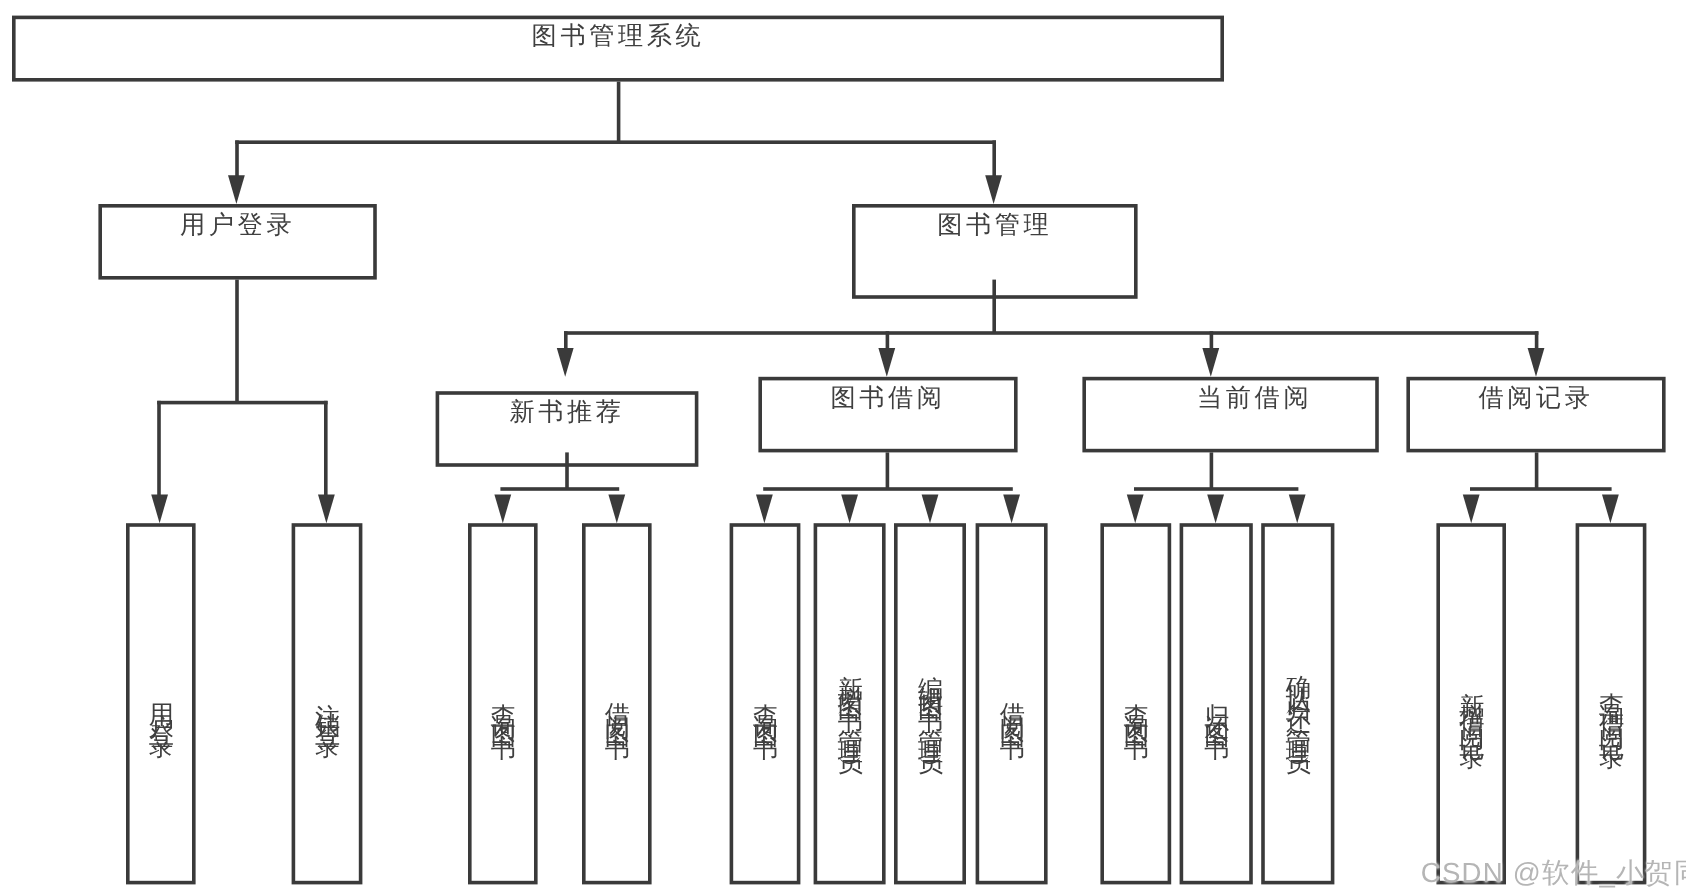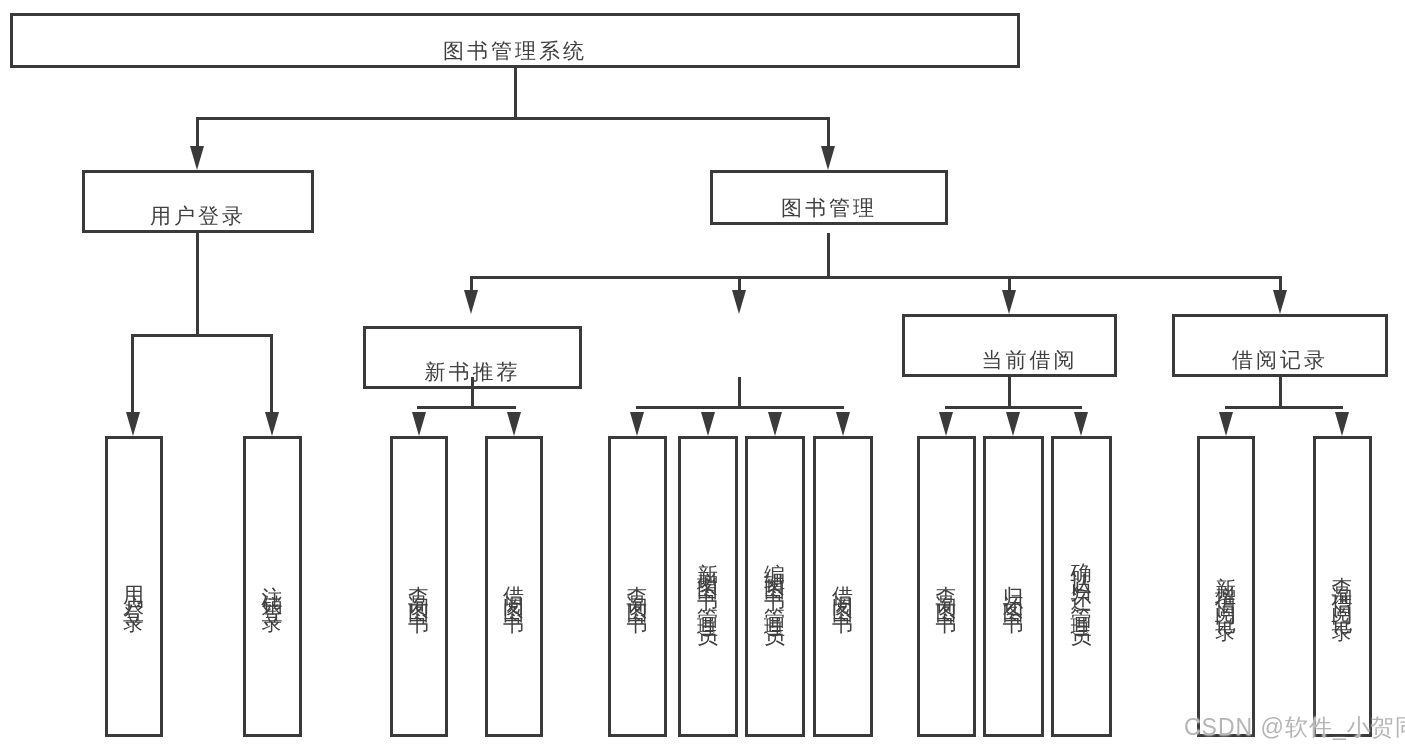--- a/index.html
+++ b/index.html
@@ -8,21 +8,21 @@
     position:relative;
     width:1405px;height:747px;
     background:#ffffff;
     font-family:"Liberation Sans","DejaVu Sans",sans-serif;
     overflow:hidden;
   }
   .box{
     position:absolute;
     border:3px solid #3a3a3a;
     background:#ffffff;
-    display:flex;align-items:flex-end;justify-content:center;
+    display:flex;align-items:flex-start;justify-content:center;
     color:#3f3f3f;
     font-size:21px;
     letter-spacing:3px;
     white-space:nowrap;
   }
   .leaf{
     position:absolute;
     border:3px solid #3a3a3a;
     background:#ffffff;
     display:flex;align-items:center;justify-content:center;
@@ -68,21 +68,21 @@
   <div class="vline" style="left:514px;top:68px;height:50px;"></div>
   <div class="hline" style="left:196px;top:117px;width:634px;"></div>
   <div class="vline" style="left:196px;top:117px;height:32px;"></div>
   <div class="arrow" style="left:190px;top:146px;"></div>
   <div class="vline" style="left:827px;top:117px;height:32px;"></div>
   <div class="arrow" style="left:821px;top:146px;"></div>
 
   <div class="box" style="left:82px;top:170px;width:232px;height:63px;">
     <span>用户登录</span>
   </div>
-  <div class="box" style="left:710px;top:170px;width:238px;height:55px;">
+  <div class="box" style="left:710px;top:170px;width:238px;height:79px;">
     <span>图书管理</span>
   </div>
 
   <div class="vline" style="left:196px;top:233px;height:102px;"></div>
   <div class="hline" style="left:131px;top:334px;width:142px;"></div>
   <div class="vline" style="left:131px;top:334px;height:80px;"></div>
   <div class="arrow" style="left:126px;top:412px;"></div>
   <div class="vline" style="left:270px;top:334px;height:80px;"></div>
   <div class="arrow" style="left:265px;top:412px;"></div>
 
@@ -93,21 +93,24 @@
   <div class="vline" style="left:738px;top:276px;height:18px;"></div>
   <div class="arrow" style="left:732px;top:290px;"></div>
   <div class="vline" style="left:1008px;top:276px;height:18px;"></div>
   <div class="arrow" style="left:1002px;top:290px;"></div>
   <div class="vline" style="left:1279px;top:276px;height:18px;"></div>
   <div class="arrow" style="left:1273px;top:290px;"></div>
 
   <div class="box" style="left:363px;top:314px;width:219px;height:63px;margin-top:12px;">
     <span>新书推荐</span>
   </div>
-  <div class="box" style="left:902px;top:314px;width:215px;height:63px;padding-left:40px;">
+  <div class="box" style="left:632px;top:314px;width:216px;height:63px;">
+    <span>图书借阅</span>
+  </div>
+  <div class="box" style="left:902px;top:314px;width:247px;height:63px;padding-left:40px;">
     <span>当前借阅</span>
   </div>
   <div class="box" style="left:1172px;top:314px;width:216px;height:63px;">
     <span>借阅记录</span>
   </div>
 
   <div class="vline" style="left:471px;top:377px;height:31px;"></div>
   <div class="hline" style="left:417px;top:406px;width:99px;"></div>
   <div class="arrow" style="left:412px;top:412px;"></div>
   <div class="arrow" style="left:507px;top:412px;"></div>

